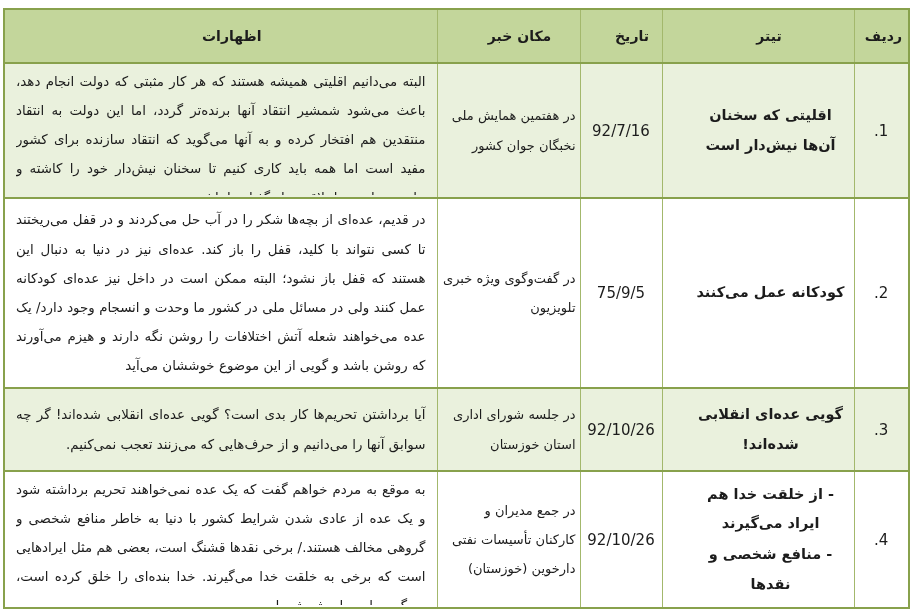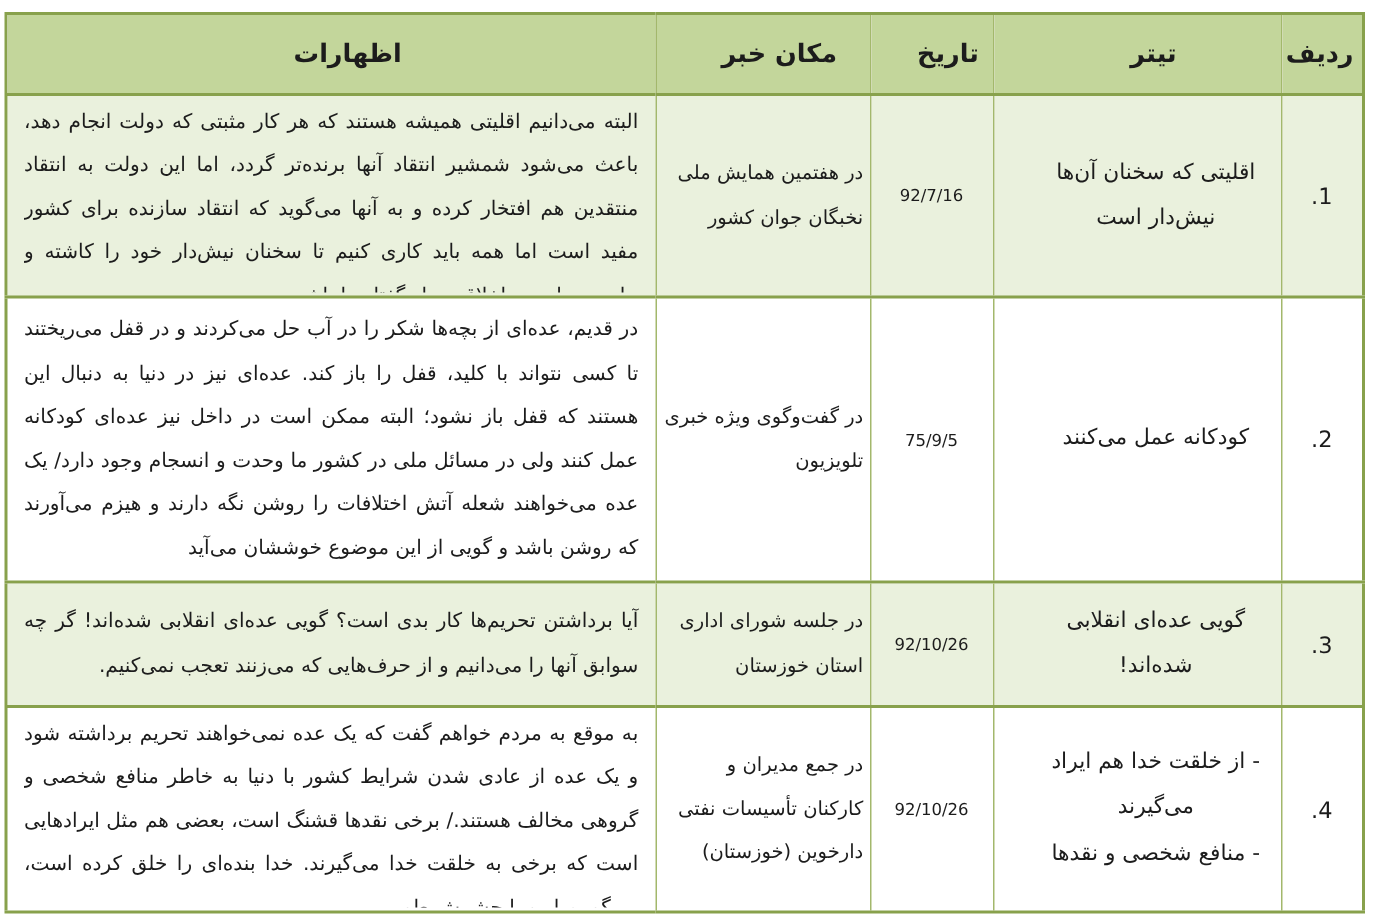--- a/index.html
+++ b/index.html
@@ -37,46 +37,46 @@
     border-right:1px solid var(--border_v);
     border-top:2px solid var(--border_h);
     border-bottom:2px solid var(--border_h);
     vertical-align:middle;
     padding:2px 6px;
     overflow:hidden;
   }
   thead th{
     background:var(--header_bg);
     height:48px;
-    font-size:17px;
+    font-size:14px;
     font-weight:bold;
     text-align:center;
     padding-left:28px;
   }
   tr.r-alt td{background:var(--row_alt_bg);}
   tr.r-plain td{background:var(--row_bg);}
   tr.row-1{height:135px;}
   tr.row-2{height:190px;}
   tr.row-3{height:83px;}
   tr.row-4{height:137px;}
   td.no{
     text-align:center;
     font-size:15px;
   }
   td.title{
     text-align:center;
-    font-weight:normal;
+    font-weight:bold;
     font-size:14.5px;
     line-height:2.05;
     padding-left:31px;
   }
   td.title .t-item{margin:1px 0;}
   td.date{
     text-align:center;
-    font-size:11px;
+    font-size:15px;
     direction:ltr;
   }
   td.loc{
     font-size:13px;
     line-height:2.25;
     padding:2px 4px;
   }
   td.st{
     font-size:13.4px;
     text-align:justify;

